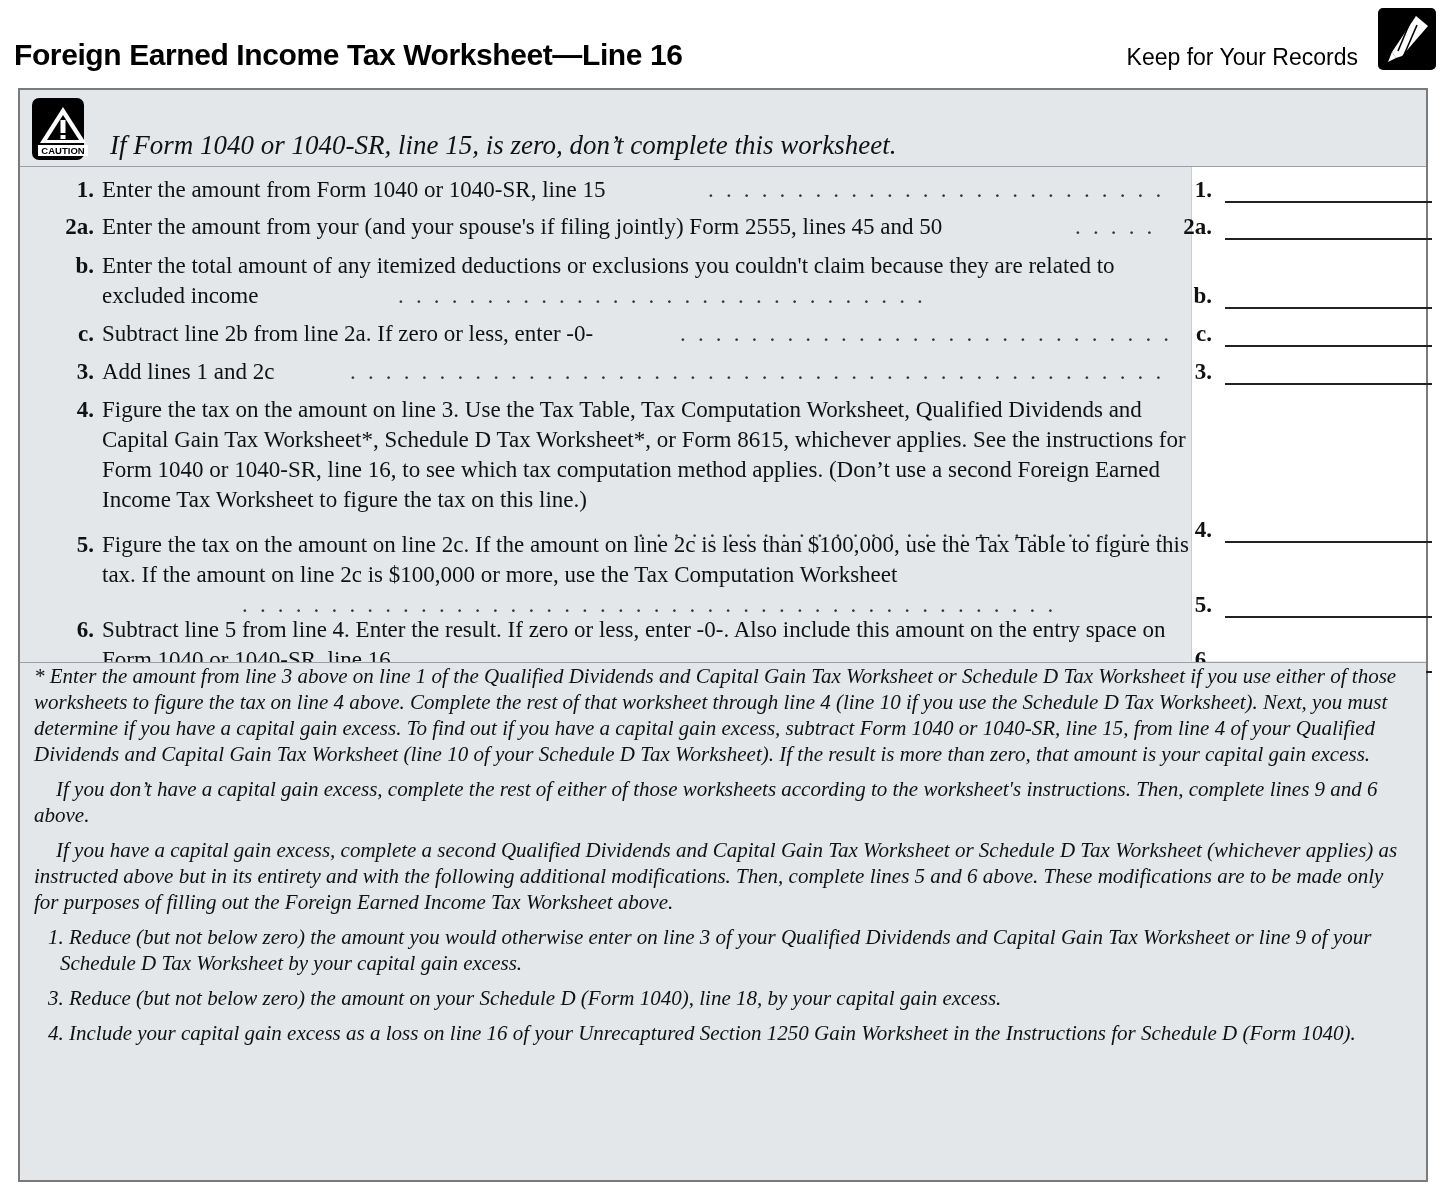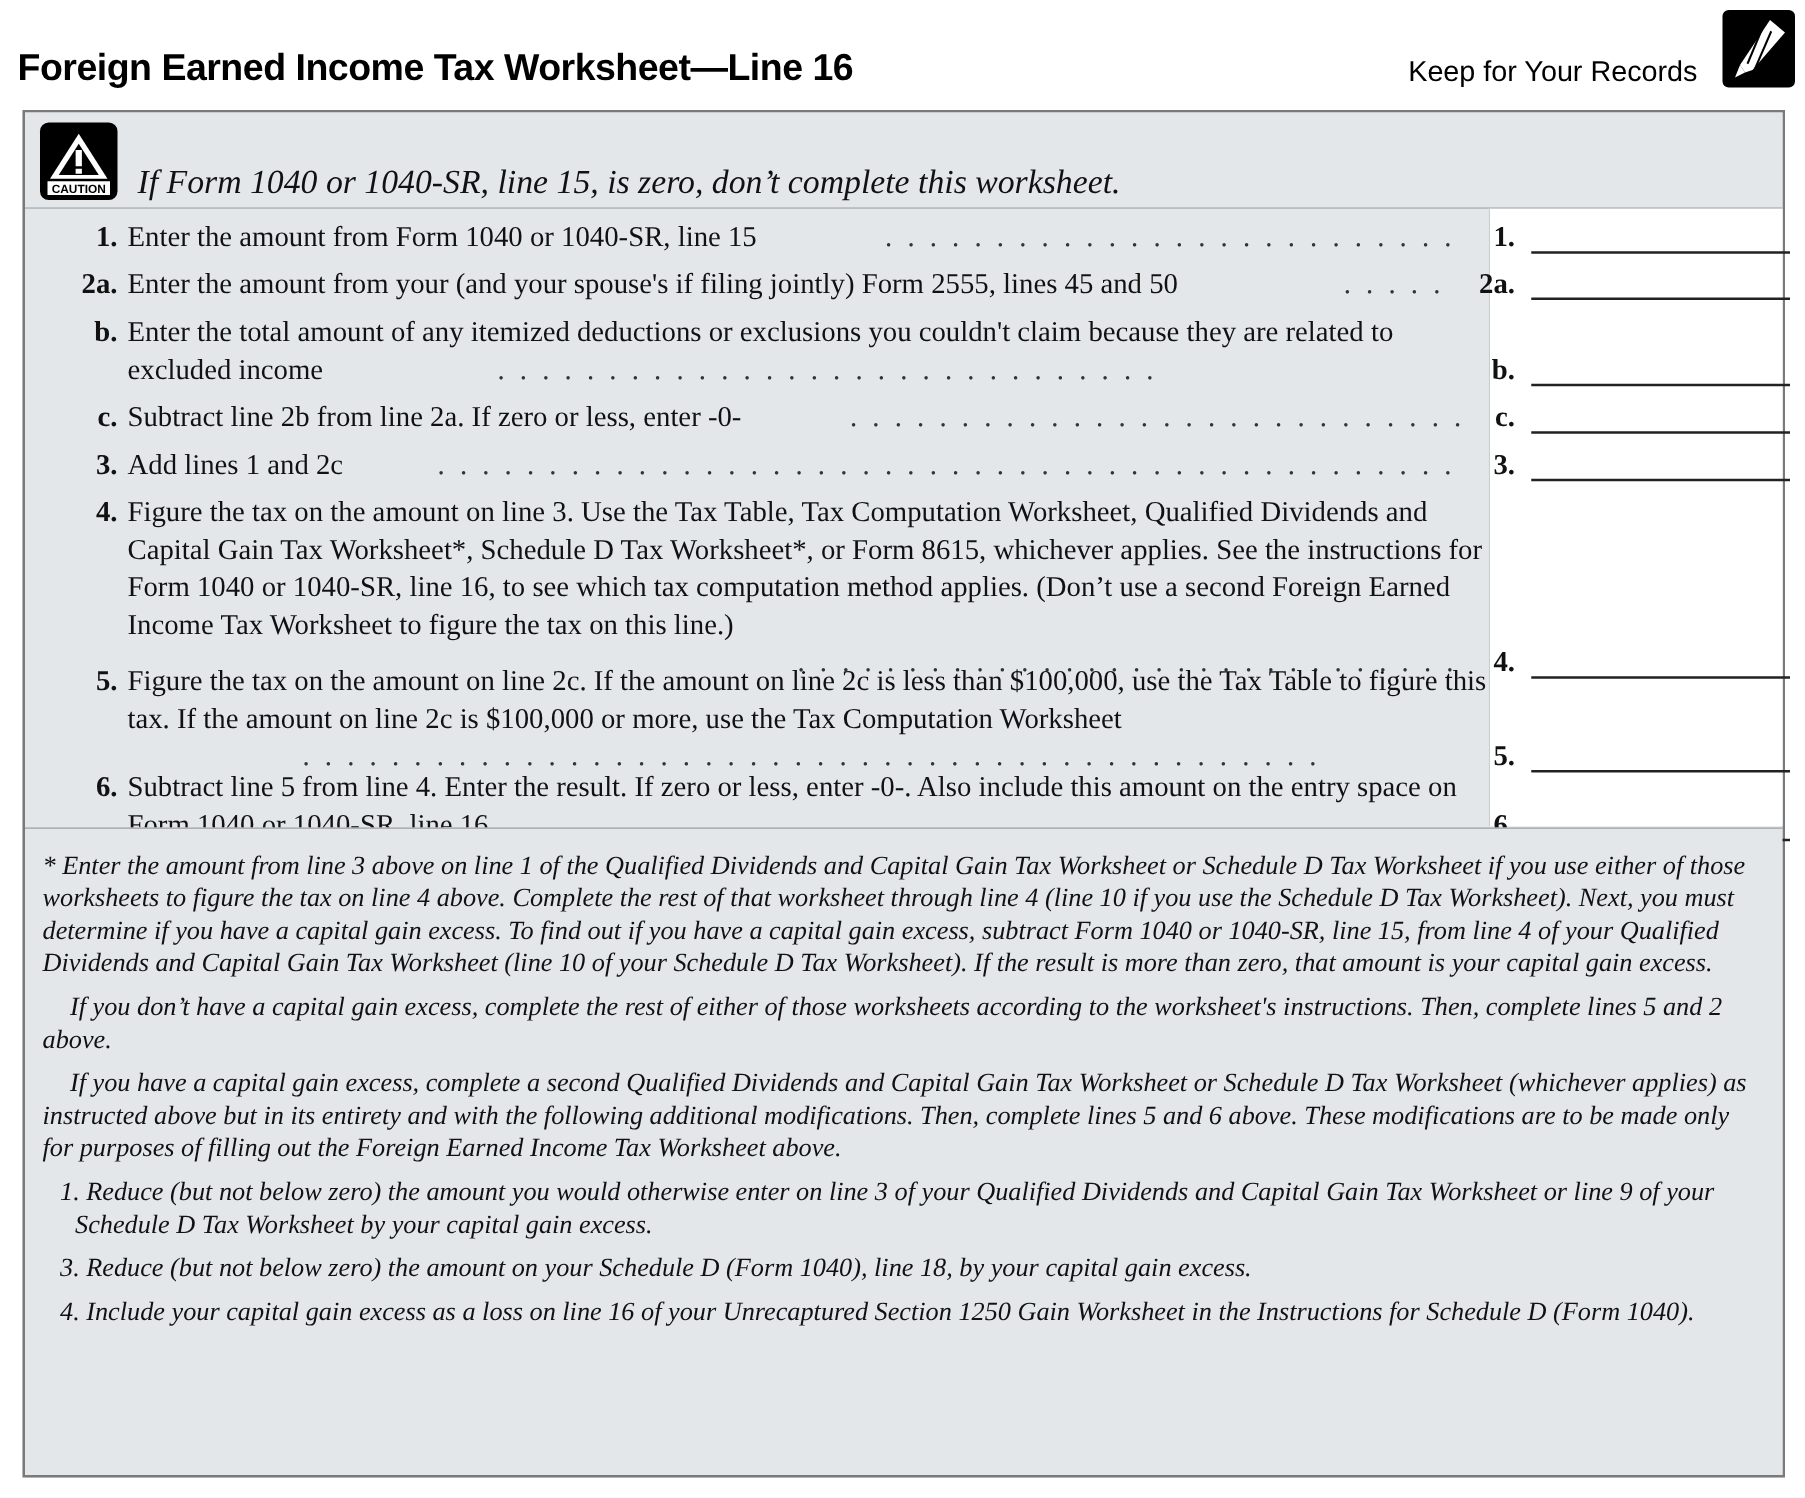--- a/index.html
+++ b/index.html
@@ -67,21 +67,21 @@
   .caution-bar {
     position: relative;
     height: 76px;
     border-bottom: 1px solid #9aa0a5;
     background: #e3e7ea;
   }
   .caution-icon {
     position: absolute;
     left: 12px;
     top: 8px;
-    width: 62px;
+    width: 52px;
     height: 62px;
     background: #000;
     border-radius: 7px;
   }
   .caution-text {
     position: absolute;
     left: 90px;
     top: 40px;
     font-style: italic;
     font-size: 27px;
@@ -151,21 +151,21 @@
 
   
   .footnotes {
     position: absolute;
     left: 0;
     right: 0;
     top: 572px;
     bottom: 0;
     background: #e3e7ea;
     border-top: 1px solid #9aa0a5;
-    padding: 16px 14px 0 14px;
+    padding: 0 14px 0 14px;
     box-sizing: border-box;
   }
   .fn-p {
     font-style: italic;
     font-size: 21px;
     line-height: 26px;
     margin: 0 0 9px 0;
     text-align: left;
   }
   .fn-p.indent { text-indent: 22px; }
@@ -277,19 +277,19 @@
       <div class="lnum left">6.</div>
       <div class="ltext" style="width:1090px;"><b></b><span>Subtract line 5 from line 4. Enter the result. If zero or less, enter -0-. Also include this amount on the entry space on Form 1040 or 1040-SR, line 16</span></div>
       <div class="leader" style="left:640px; top:30px; width:508px;">. . . . . . . . . . . . . . . . . . . . . . . . . . . . . . . . . . . .</div>
       <div class="rnum" style="left:1148px; top:30px;">6.</div>
       <div class="blank-line" style="left:1205px; width:207px; top:56px;"></div>
     </div>
   </div>
 
   <div class="footnotes">
     <p class="fn-p">* Enter the amount from line 3 above on line 1 of the Qualified Dividends and Capital Gain Tax Worksheet or Schedule D Tax Worksheet if you use either of those worksheets to figure the tax on line 4 above. Complete the rest of that worksheet through line 4 (line 10 if you use the Schedule D Tax Worksheet). Next, you must determine if you have a capital gain excess. To find out if you have a capital gain excess, subtract Form 1040 or 1040-SR, line 15, from line 4 of your Qualified Dividends and Capital Gain Tax Worksheet (line 10 of your Schedule D Tax Worksheet). If the result is more than zero, that amount is your capital gain excess.</p>
-    <p class="fn-p indent">If you don’t have a capital gain excess, complete the rest of either of those worksheets according to the worksheet's instructions. Then, complete lines 5 and 2 above.</p>
+    <p class="fn-p indent">If you don’t have a capital gain excess, complete the rest of either of those worksheets according to the worksheet's instructions. Then, complete lines 9 and 6 above.</p>
     <p class="fn-p indent">If you have a capital gain excess, complete a second Qualified Dividends and Capital Gain Tax Worksheet or Schedule D Tax Worksheet (whichever applies) as instructed above but in its entirety and with the following additional modifications. Then, complete lines 5 and 6 above. These modifications are to be made only for purposes of filling out the Foreign Earned Income Tax Worksheet above.</p>
     <p class="fn-li">1. Reduce (but not below zero) the amount you would otherwise enter on line 3 of your Qualified Dividends and Capital Gain Tax Worksheet or line 9 of your Schedule D Tax Worksheet by your capital gain excess.</p>
     <p class="fn-li">3. Reduce (but not below zero) the amount on your Schedule D (Form 1040), line 18, by your capital gain excess.</p>
     <p class="fn-li">4. Include your capital gain excess as a loss on line 16 of your Unrecaptured Section 1250 Gain Worksheet in the Instructions for Schedule D (Form 1040).</p>
   </div>
 </div>
 
 </body></html>

